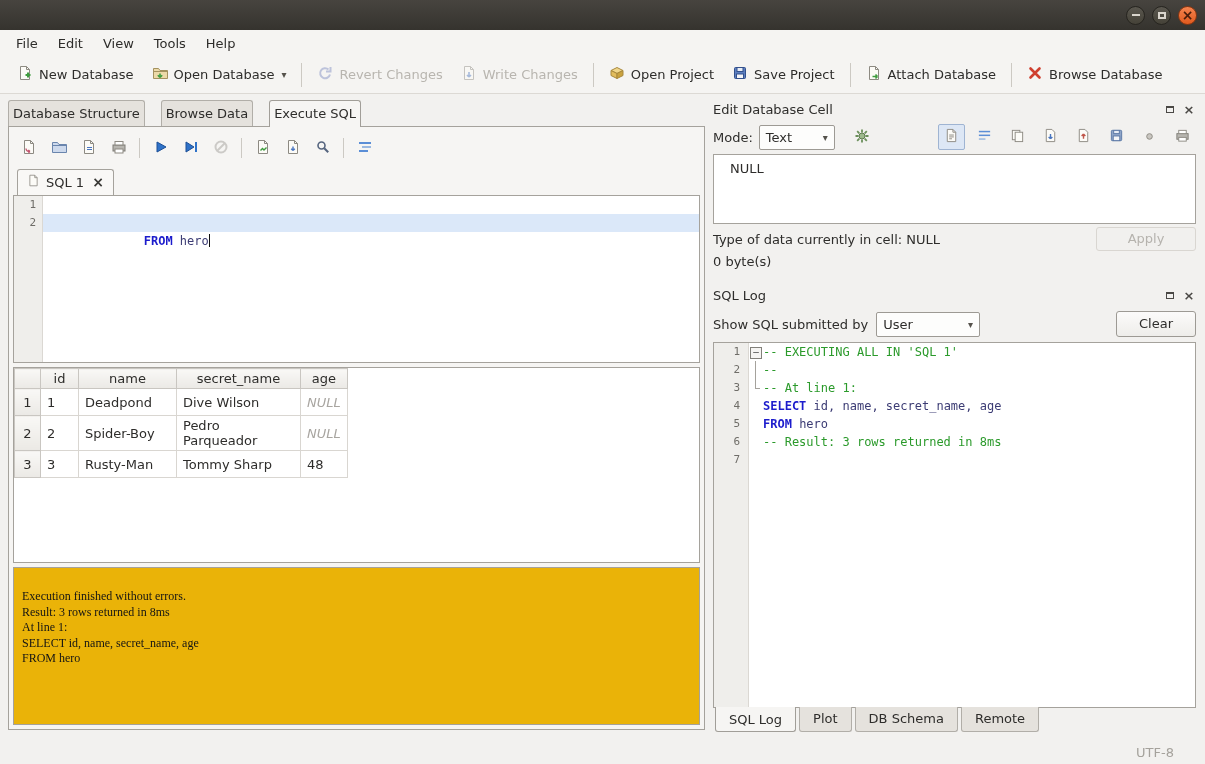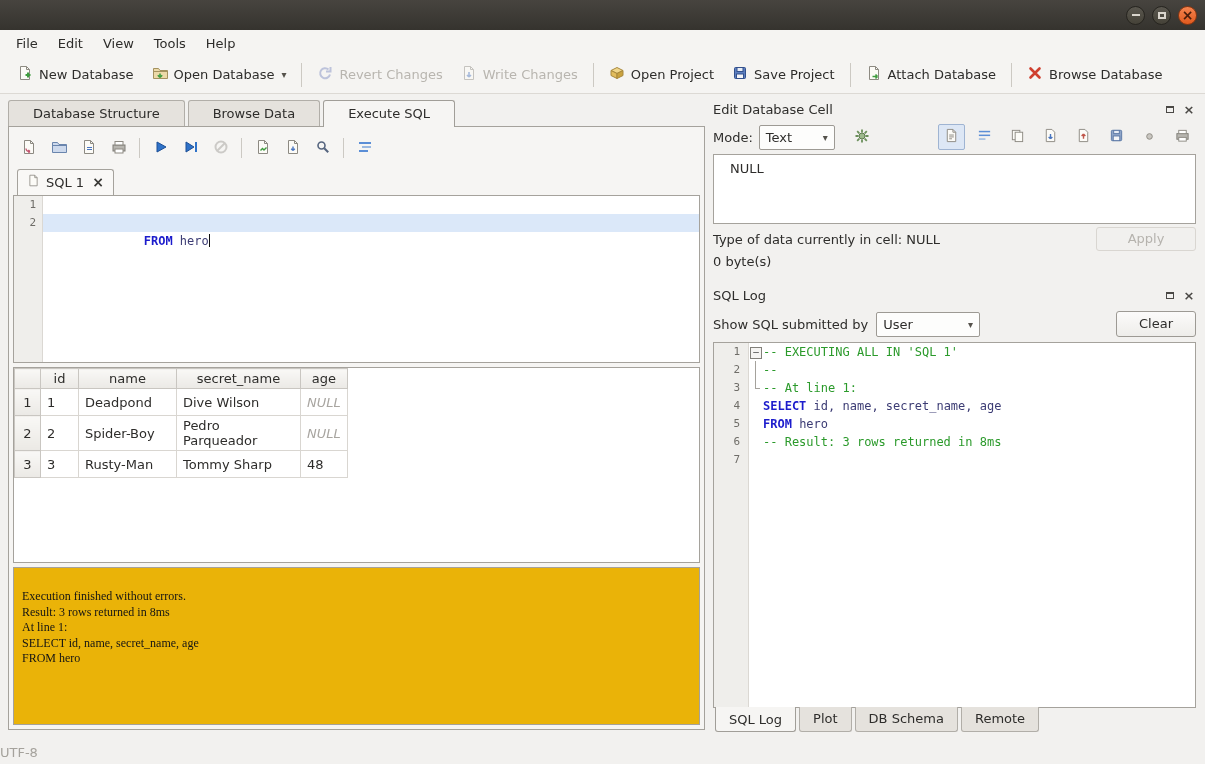--- a/index.html
+++ b/index.html
@@ -27,21 +27,21 @@
   .drop-arrow{font-size:10px;color:#55524c;margin-left:1px}
   .tsep{width:1px;height:24px;background:#ccc9c3;margin:0 6px;flex:none}
 
   
   .content{flex:1;display:flex;min-height:0}
   .left-pane{width:697px;flex:none;display:flex;flex-direction:column;margin:6px 0 10px 8px;min-height:0}
   .right-pane{flex:1;display:flex;flex-direction:column;padding:4px 9px 4px 8px;min-width:0}
 
   
   .main-tabs{display:flex;flex:none;position:relative;z-index:2}
-  .mtab{padding:5px 24px;background:#e5e2dd;border:1px solid #b1aea8;border-bottom:none;border-radius:3px 3px 0 0;margin-right:3px}
+  .mtab{padding:5px 4px;background:#e5e2dd;border:1px solid #b1aea8;border-bottom:none;border-radius:3px 3px 0 0;margin-right:16px}
   .mtab.active{background:#f6f5f3;border-color:#a19e98;padding-bottom:6px;margin-bottom:-1px}
   .panel{flex:1;border:1px solid #a5a29c;background:#f6f5f3;display:flex;flex-direction:column;padding:4px;min-height:0}
 
   
   .sql-toolbar{height:34px;flex:none;display:flex;align-items:center;gap:3px;padding:2px}
   .ibtn{width:27px;height:26px;display:flex;align-items:center;justify-content:center;border:1px solid transparent;border-radius:2px}
   .ibtn.pressed{background:#dde7f5;border-color:#9fb4d2}
   .ibtn.disabled svg{opacity:.45}
   .isep{width:1px;height:20px;background:#ccc9c3;margin:0 4px;flex:none}
 
@@ -99,21 +99,21 @@
   .fold{flex:none;width:14px;position:relative}
   .fold.box::before{content:"−";position:absolute;left:1px;top:4px;width:10px;height:10px;border:1px solid #82807a;background:#f6f5f3;color:#444;font-size:9px;line-height:9px;text-align:center;font-family:"DejaVu Sans",sans-serif}
   .fold.v::before{content:"";position:absolute;left:6px;top:0;bottom:0;border-left:1px solid #a5a29c}
   .fold.l::before{content:"";position:absolute;left:6px;top:0;height:9px;border-left:1px solid #a5a29c}
   .fold.l::after{content:"";position:absolute;left:6px;top:9px;width:5px;border-top:1px solid #a5a29c}
 
   .bottom-tabs{flex:none;display:flex;margin-top:-1px;padding-left:2px;margin-bottom:4px;position:relative;z-index:2}
   .btab{padding:4px 13px;background:#e5e2dd;border:1px solid #b1aea8;border-top:none;border-radius:0 0 3px 3px;margin-right:3px}
   .btab.active{background:#f6f5f3;border-color:#a19e98;padding-top:5px}
 
-  .statusbar{height:24px;flex:none;display:flex;align-items:center;padding-right:14px;color:#a5a29c}
+  .statusbar{height:24px;flex:none;display:flex;align-items:center;justify-content:flex-end;padding-right:31px;color:#a5a29c}
 </style>
 </head>
 <body>
 
 <div class="window">
 
   <div class="titlebar">
     <div class="win-controls">
       <div class="wbtn">
           <span class="g-min"></span>

